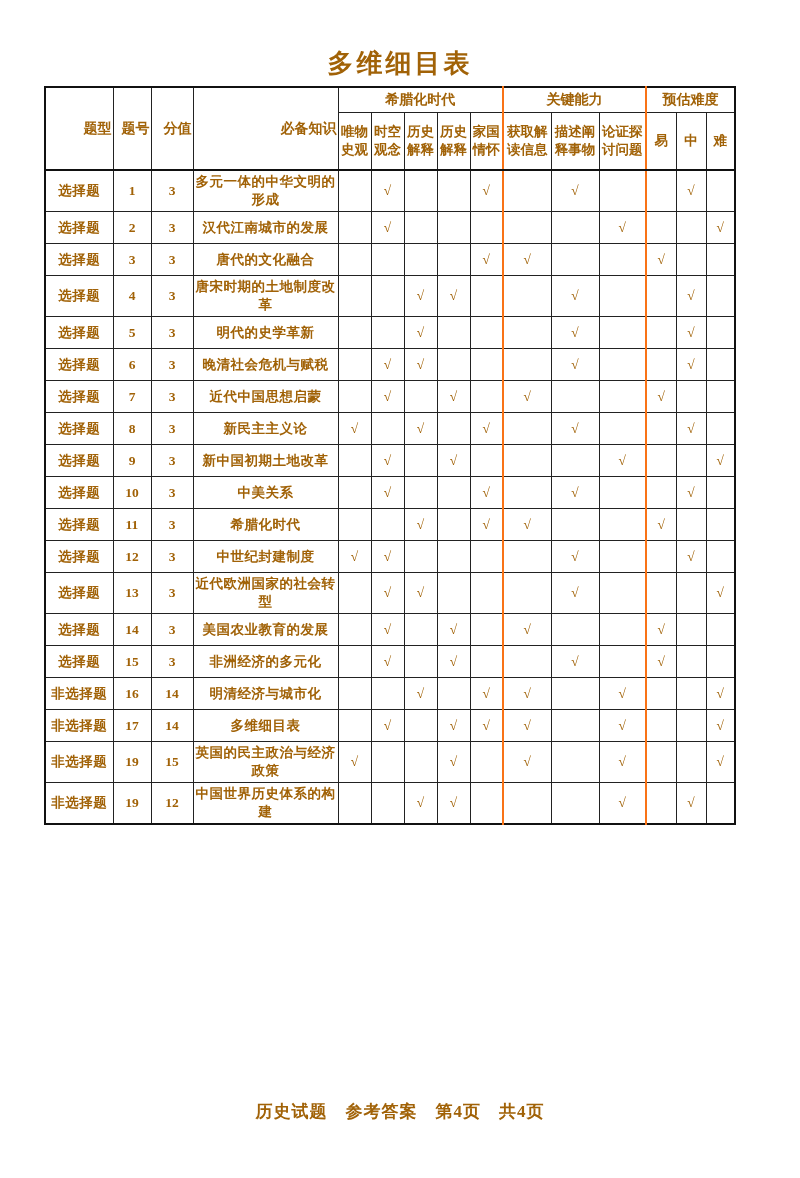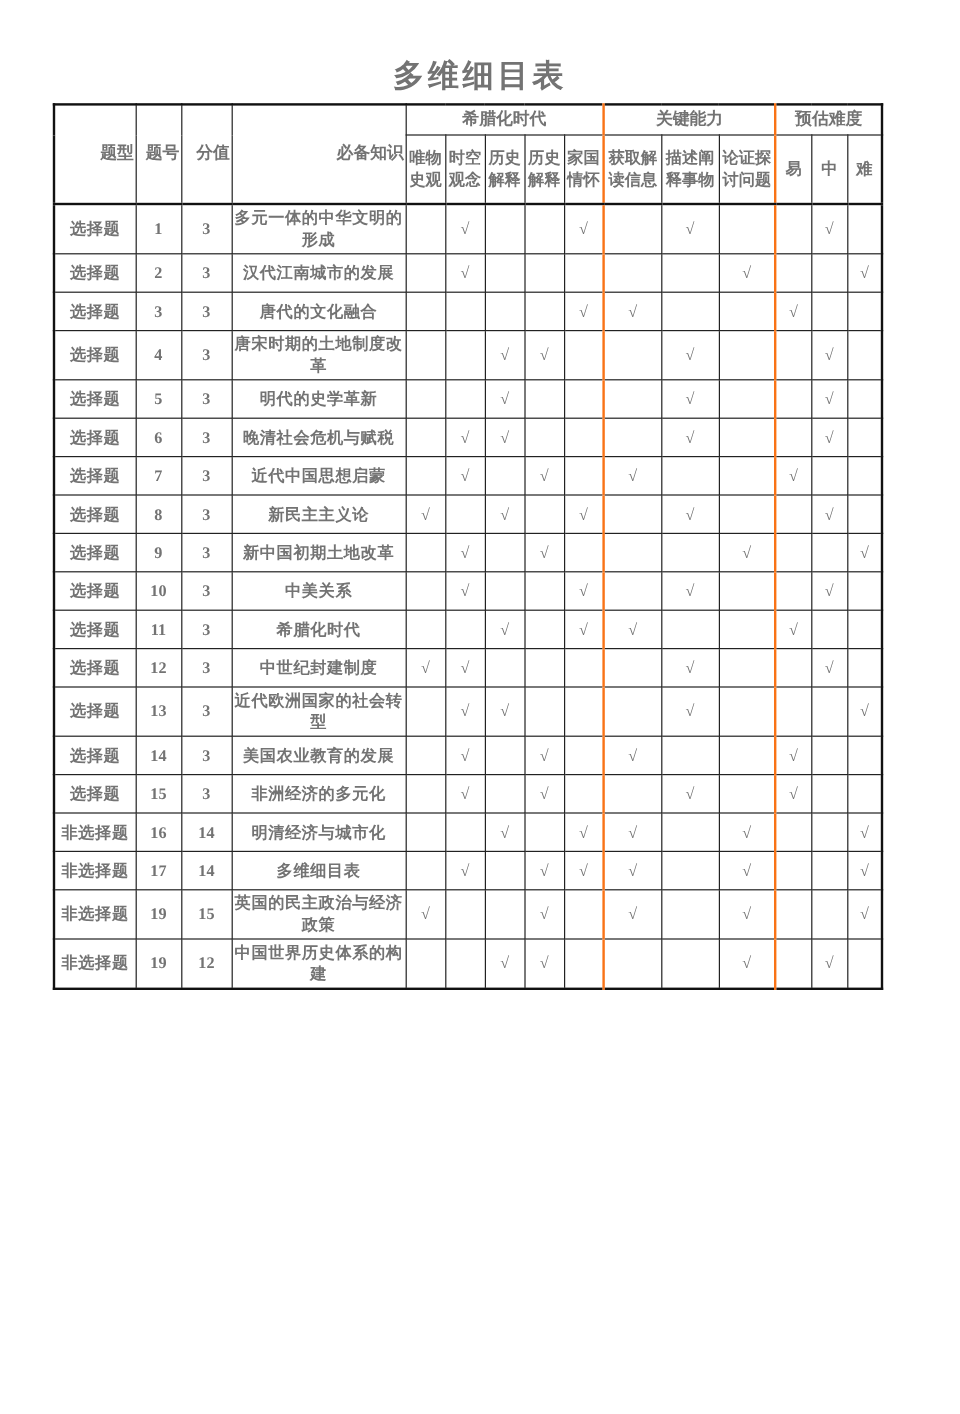--- a/index.html
+++ b/index.html
@@ -2,21 +2,21 @@
 <html><head>
 <meta charset="utf-8">
 <style>
   html,body { margin:0; padding:0; background:#e8e8e8; }
   .sheet {
     position:relative;
     width:800px; height:1178px;
     margin:0 auto;
     background:#ffffff;
     font-family:"Liberation Serif", serif;
-    color:#737373;
+    color:#a16207;
     overflow:hidden;
   }
   .doc-title {
     position:absolute; top:46px; left:0; width:100%;
     text-align:center;
     font-size:26px; font-weight:bold; letter-spacing:3px;
   }
   table.spec {
     position:absolute; top:86px; left:44px;
     width:690px;
@@ -424,14 +424,15 @@
           <td class="c-check grp-l"></td>
           <td class="c-check"></td>
           <td class="c-check">√</td>
           <td class="c-check grp-l"></td>
           <td class="c-check">√</td>
           <td class="c-check"></td>
         </tr>
       </tbody>
   </table>
 
+  <div class="doc-footer">历史试题　参考答案　第4页　共4页</div>
 
 </div>
 
 </body></html>

